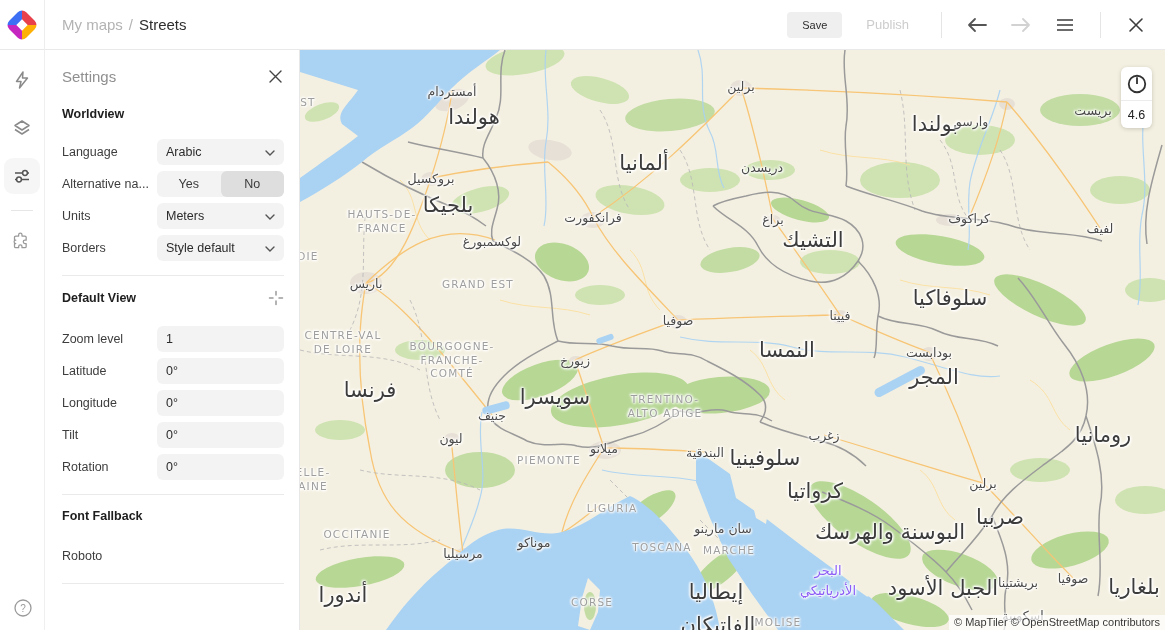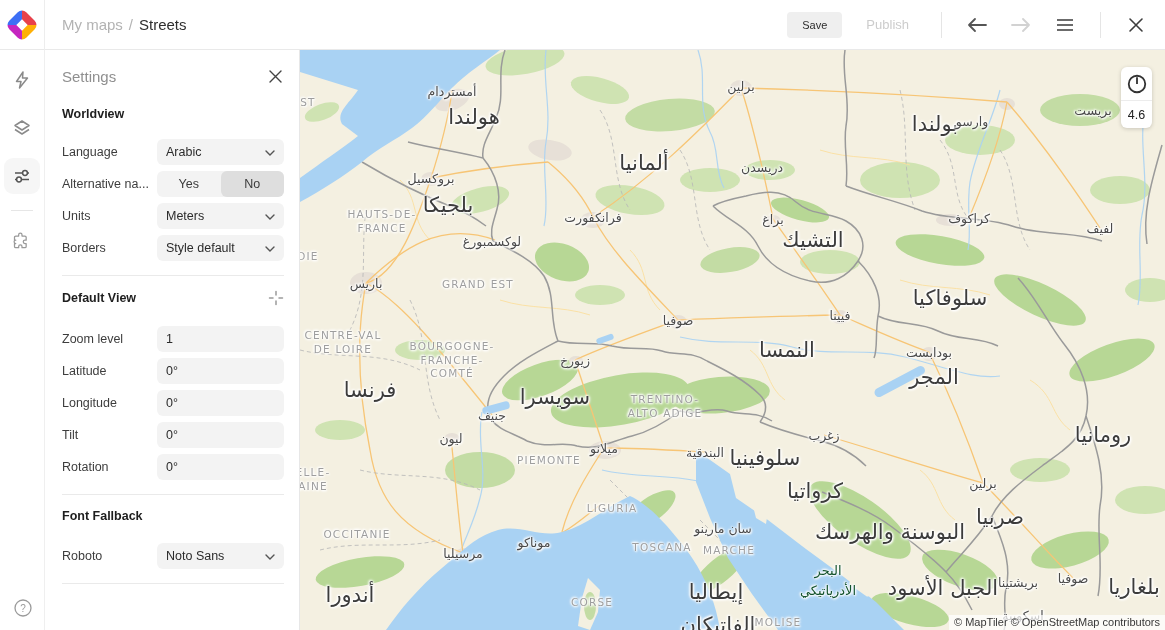--- a/index.html
+++ b/index.html
@@ -43,21 +43,21 @@
   .divider { height:1px; background:#eaeaea; margin:14px 0; }
 
   
   .map { position:absolute; left:300px; top:50px; width:865px; height:580px; overflow:hidden; background:#f4f0e1; cursor:grab; }
   .map svg.base { position:absolute; left:0; top:0; width:865px; height:580px; }
   .map-label { position:absolute; transform:translate(-50%,-50%); white-space:pre-line; text-align:center; font-family:"DejaVu Sans",sans-serif; pointer-events:none;
     text-shadow:0 0 2px #fff,0 0 3px #fff,0 0 4px #fff,1px 1px 2px #fff,-1px -1px 2px #fff; }
   .map-label.country { font-size:21px; color:#3c3c3c; }
   .map-label.city { font-size:12.5px; color:#4a4a4a; }
   .map-label.region { font-size:10.5px; color:#9e9e9e; letter-spacing:1.2px; line-height:1.3; }
-  .map-label.sea { font-size:13px; color:#14532d; line-height:1.5; }
+  .map-label.sea { font-size:13px; color:#8b5cf6; line-height:1.5; }
   .map-control { position:absolute; right:13px; top:17px; width:31px; background:#fff; border-radius:6px; box-shadow:0 1px 4px rgba(0,0,0,.18); overflow:hidden; z-index:5; }
   .map-control .cell-icon { height:34px; display:flex; align-items:center; justify-content:center; cursor:pointer; border-bottom:1px solid #ececec; }
   .map-control .cell-val { height:27px; display:flex; align-items:center; justify-content:center; font-size:12.5px; color:#222; cursor:pointer; }
   .attribution { position:absolute; right:0; bottom:0; background:rgba(255,255,255,.72); font-size:11px; color:#383838; padding:1px 5px 2px; z-index:5; }
 </style>
 </head>
 <body>
 
 <div class="topbar">
   <div class="logo-box">
@@ -230,26 +230,20 @@
 
   <div class="divider"></div>
 
   <div class="sec-head">
     <span>Font Fallback</span>
   </div>
 
   <div style="margin-top:20px;">
     <div class="srow">
       <div class="srow-label">Roboto</div>
-      <div class="field select">
-        <span>Noto Sans</span>
-        <span class="chev"><svg width="10" height="6" viewBox="0 0 10 6">
-              <path d="M1 1 L5 5 L9 1" stroke="#555" stroke-width="1.4" fill="none" stroke-linecap="round"></path>
-            </svg></span>
-      </div>
     </div>
   </div>
 
   <div class="divider"></div>
 </div>
 
 <div class="map">
   <svg class="base" viewBox="0 0 865 580" preserveAspectRatio="none">
 
     <rect x="0" y="0" width="865" height="580" fill="#f4f0e1"></rect>
@@ -438,21 +432,21 @@
       <div class="map-label country" style="left: 70px; top: 340px;">فرنسا</div>
       <div class="map-label country" style="left: 255px; top: 347px;">سويسرا</div>
       <div class="map-label country" style="left: 465px; top: 376px; margin-top: 32px;">سلوفينيا</div>
       <div class="map-label country" style="left: 803px; top: 385px;">رومانيا</div>
       <div class="map-label country" style="left: 515px; top: 441px;">كرواتيا</div>
       <div class="map-label country" style="left: 700px; top: 467px;">صربيا</div>
       <div class="map-label country" style="left: 590px; top: 482px;">البوسنة والهرسك</div>
       <div class="map-label country" style="left: 643px; top: 538px;">الجبل الأسود</div>
       <div class="map-label country" style="left: 834px; top: 537px;">بلغاريا</div>
       <div class="map-label country" style="left: 416px; top: 542px;">إيطاليا</div>
-      <div class="map-label country" style="left: 50px; top: 545px;">أندورا</div>
+      <div class="map-label country" style="left: 43px; top: 545px;">أندورا</div>
       <div class="map-label country" style="left: 418px; top: 575px;">الفاتيكان</div>
       <div class="map-label city" style="left: 152px; top: 41px;">أمستردام</div>
       <div class="map-label city" style="left: 131px; top: 128px;">بروكسيل</div>
       <div class="map-label city" style="left: 293px; top: 167px;">فرانكفورت</div>
       <div class="map-label city" style="left: 192px; top: 191px;">لوكسمبورغ</div>
       <div class="map-label city" style="left: 66px; top: 233px;">باريس</div>
       <div class="map-label city" style="left: 441px; top: 36px;">برلين</div>
       <div class="map-label city" style="left: 672px; top: 52px; margin-top: 19px;">وارسو</div>
       <div class="map-label city" style="left: 793px; top: 60px;">بريست</div>
       <div class="map-label city" style="left: 462px; top: 117px;">دريسدن</div>

